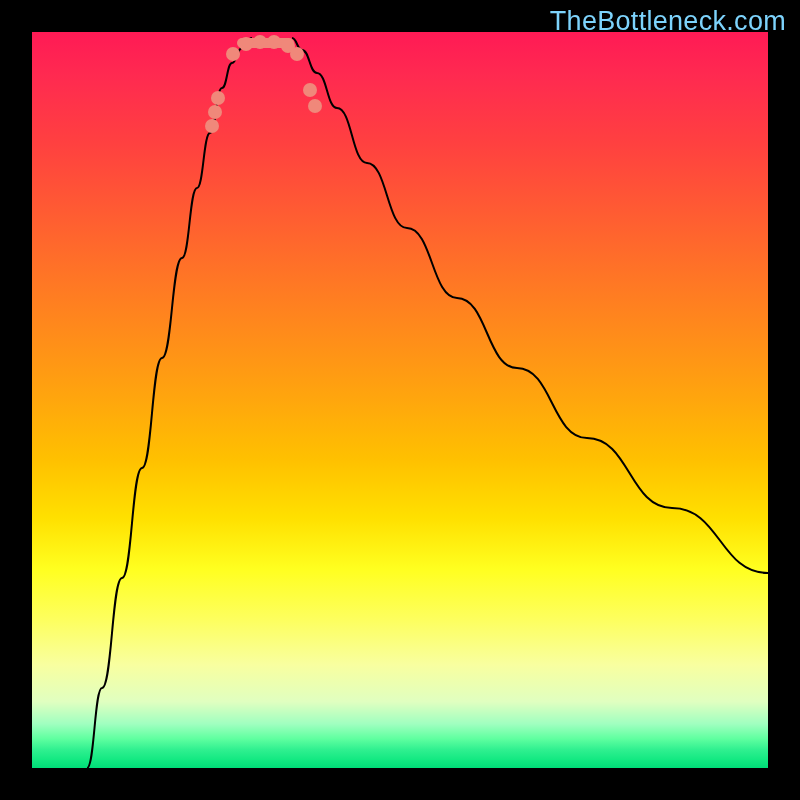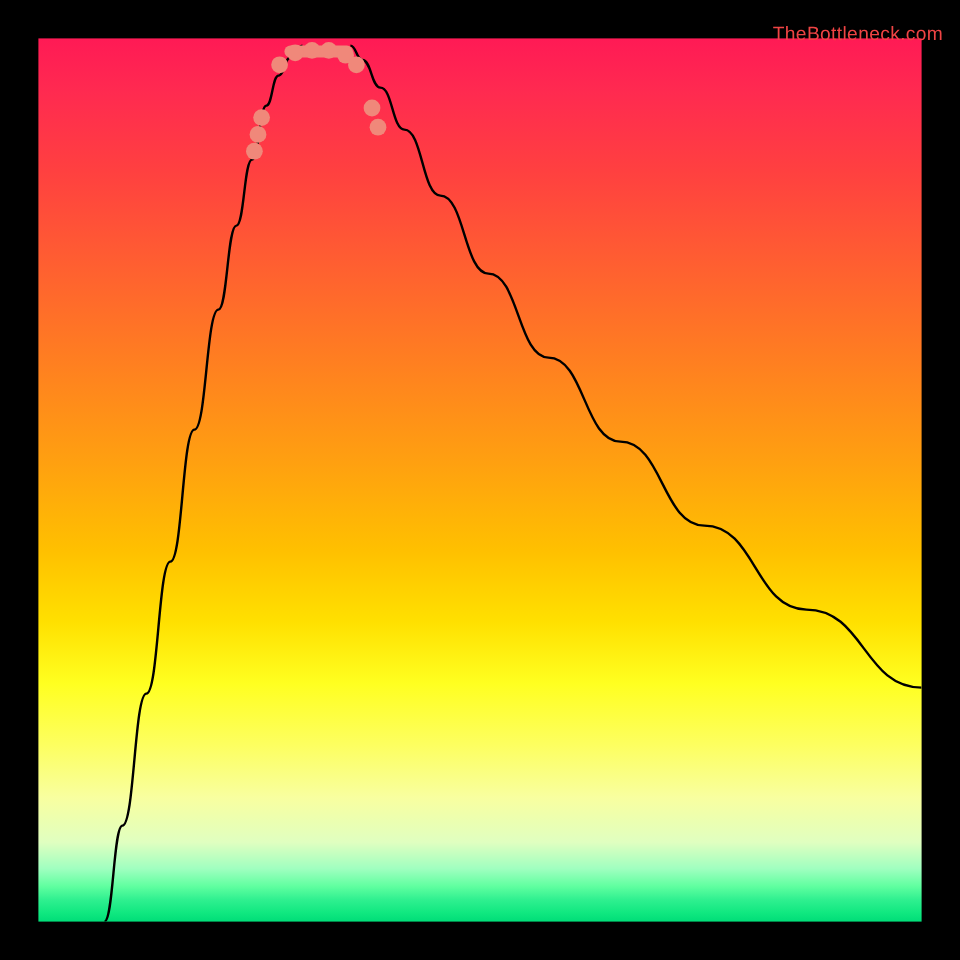--- a/index.html
+++ b/index.html
@@ -8,26 +8,25 @@
     height: 800px;
     background: #000;
     position: relative;
     font-family: Arial, sans-serif;
     overflow: hidden;
   }
   .watermark {
     position: absolute;
     top: 6px;
     right: 14px;
-    color: #ef4444;
-    font-size: 16px;
+    color: #7dd3fc;
+    font-size: 27px;
     font-weight: 500;
     z-index: 10;
     letter-spacing: 0.3px;
-    margin-top: 14px;
   }
   .plot-area {
     position: absolute;
     left: 32px;
     top: 32px;
     width: 736px;
     height: 736px;
     background: linear-gradient(to bottom,
       #ff1a55 0%,
       #ff2a50 6%,

